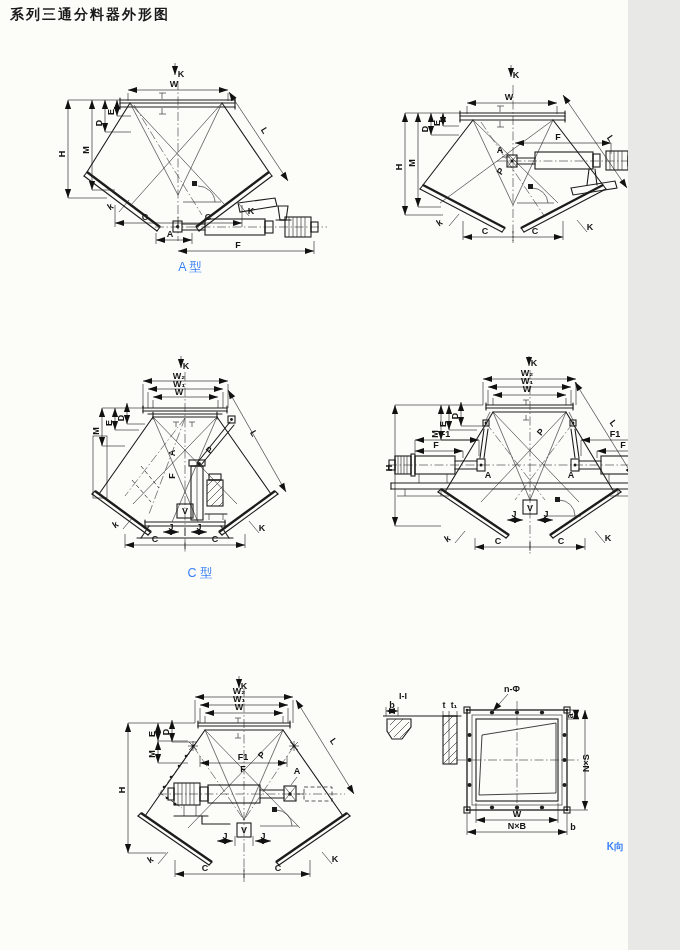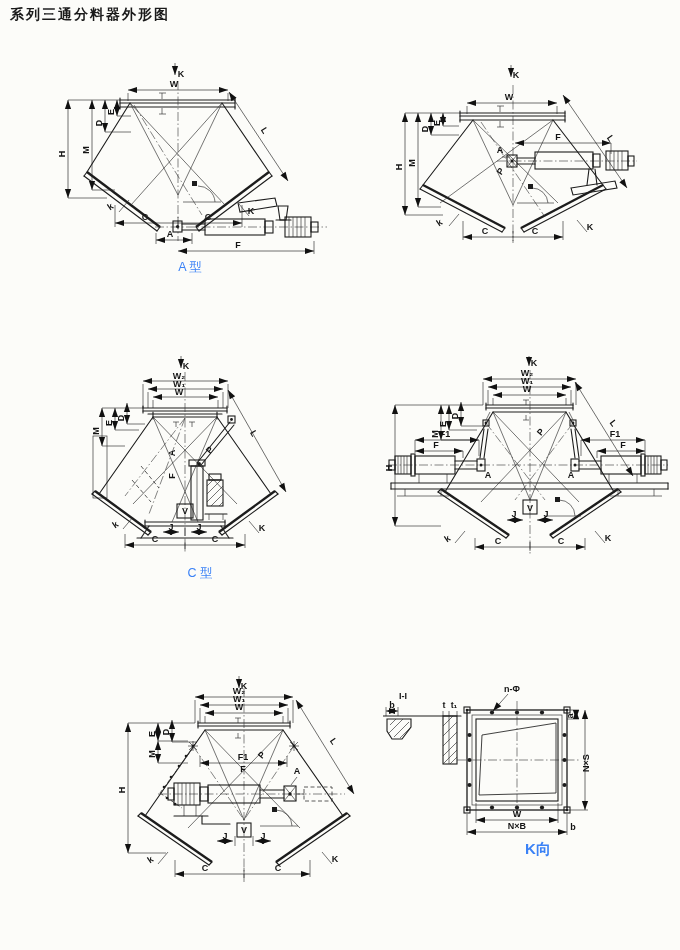--- a/index.html
+++ b/index.html
@@ -1,22 +1,22 @@
 <!DOCTYPE html>
 <html><head>
 <meta charset="utf-8">
 <style>
   html,body{margin:0;padding:0;background:#e8e8e6;}
-  .page{position:relative;width:680px;height:950px;background:#fcfcf9;overflow:hidden;
+  .page{position:relative;width:628px;height:950px;background:#fcfcf9;overflow:hidden;
         font-family:"Liberation Sans",sans-serif;}
   .title{position:absolute;left:10px;top:6px;font-size:14px;font-weight:bold;color:#1a1a1a;
          letter-spacing:2px;}
   figure.fig{position:absolute;margin:0;padding:0;}
   figure.fig figcaption{text-align:center;margin-top:2px;font-size:12.5px;color:#3b82f6;}
-  figure.fig.kv figcaption{font-weight:bold;font-size:15px;}
+  figure.fig.kv figcaption{font-weight:bold;font-size:10px;text-align:right;}
   svg.art{display:block;}
   
   .o{stroke:#1c1c1c;stroke-width:1.1;fill:none;stroke-linecap:round;}
   .t2{stroke:#1c1c1c;stroke-width:2.4;fill:none;stroke-linecap:butt;}
   .i{stroke:#2b2b2b;stroke-width:.65;fill:none;}
   .dim{stroke:#222;stroke-width:.65;fill:none;}
   .cl{stroke:#333;stroke-width:.6;fill:none;stroke-dasharray:9 2.5 1.5 2.5;}
   .da{stroke:#333;stroke-width:.8;fill:none;stroke-dasharray:4 2.5;}
   .f{fill:#1c1c1c;stroke:none;}
   g.lbl text{font-family:"Liberation Sans",sans-serif;font-size:9px;font-weight:bold;fill:#141414;}

